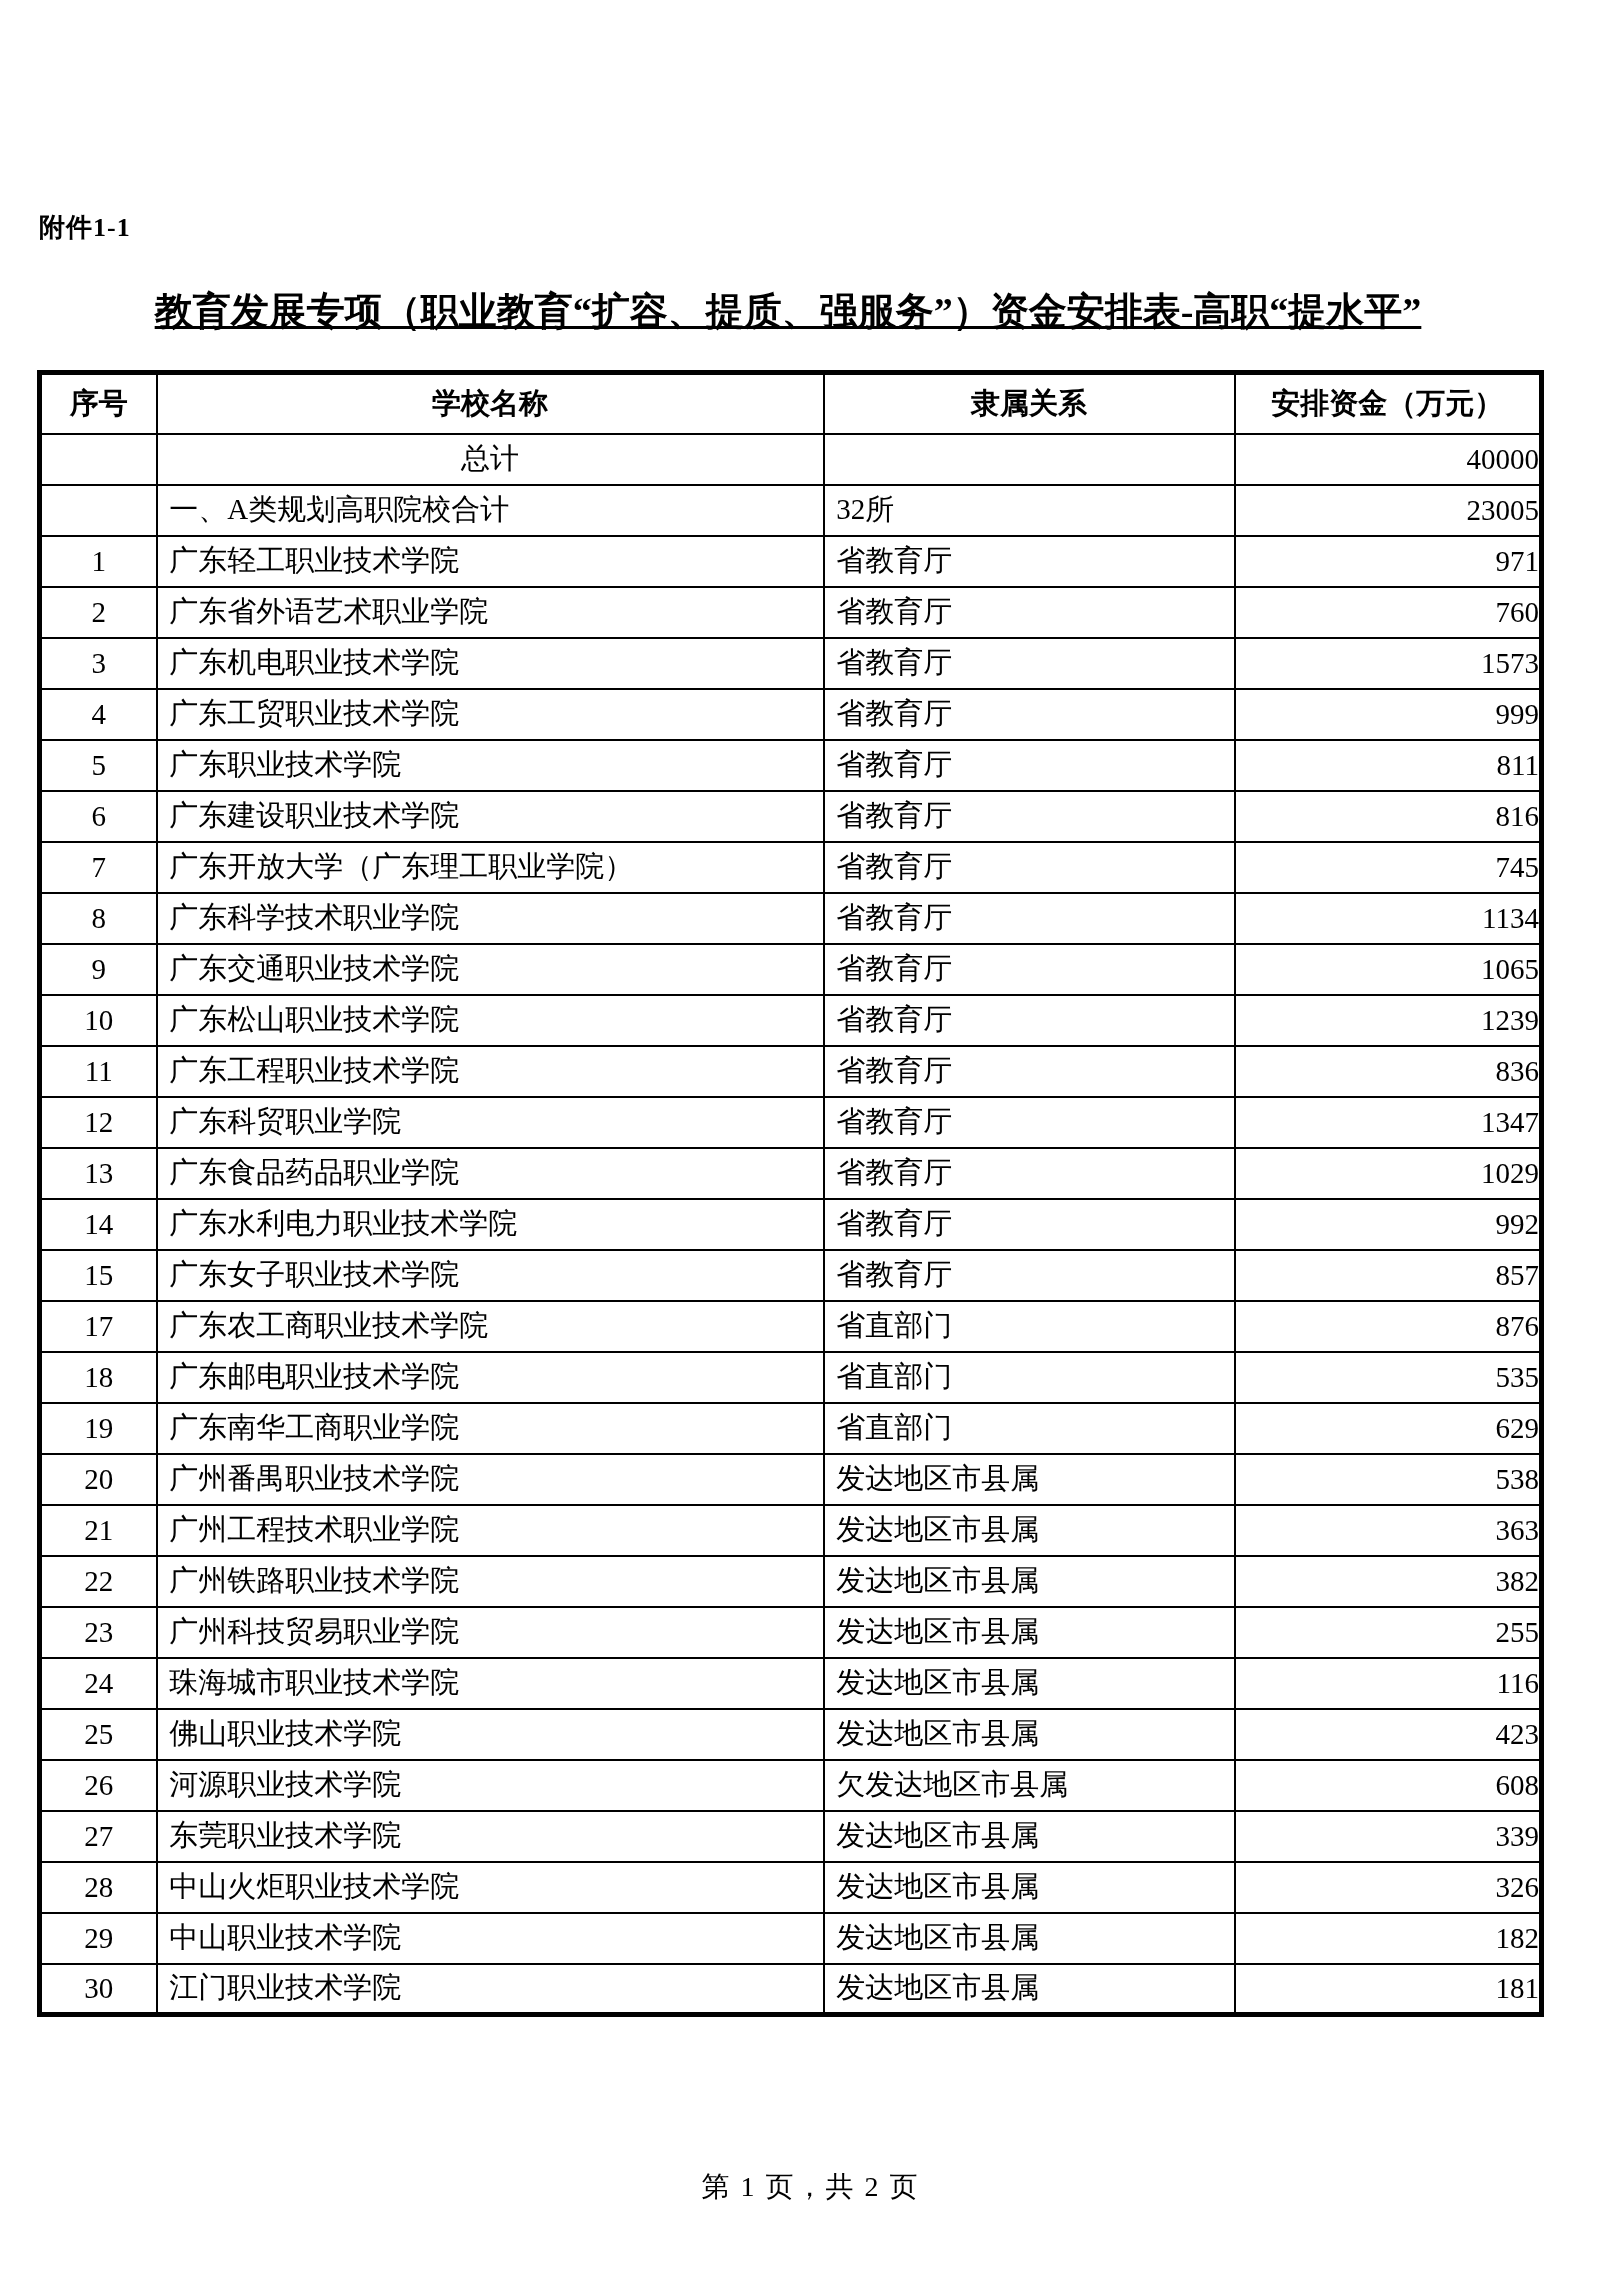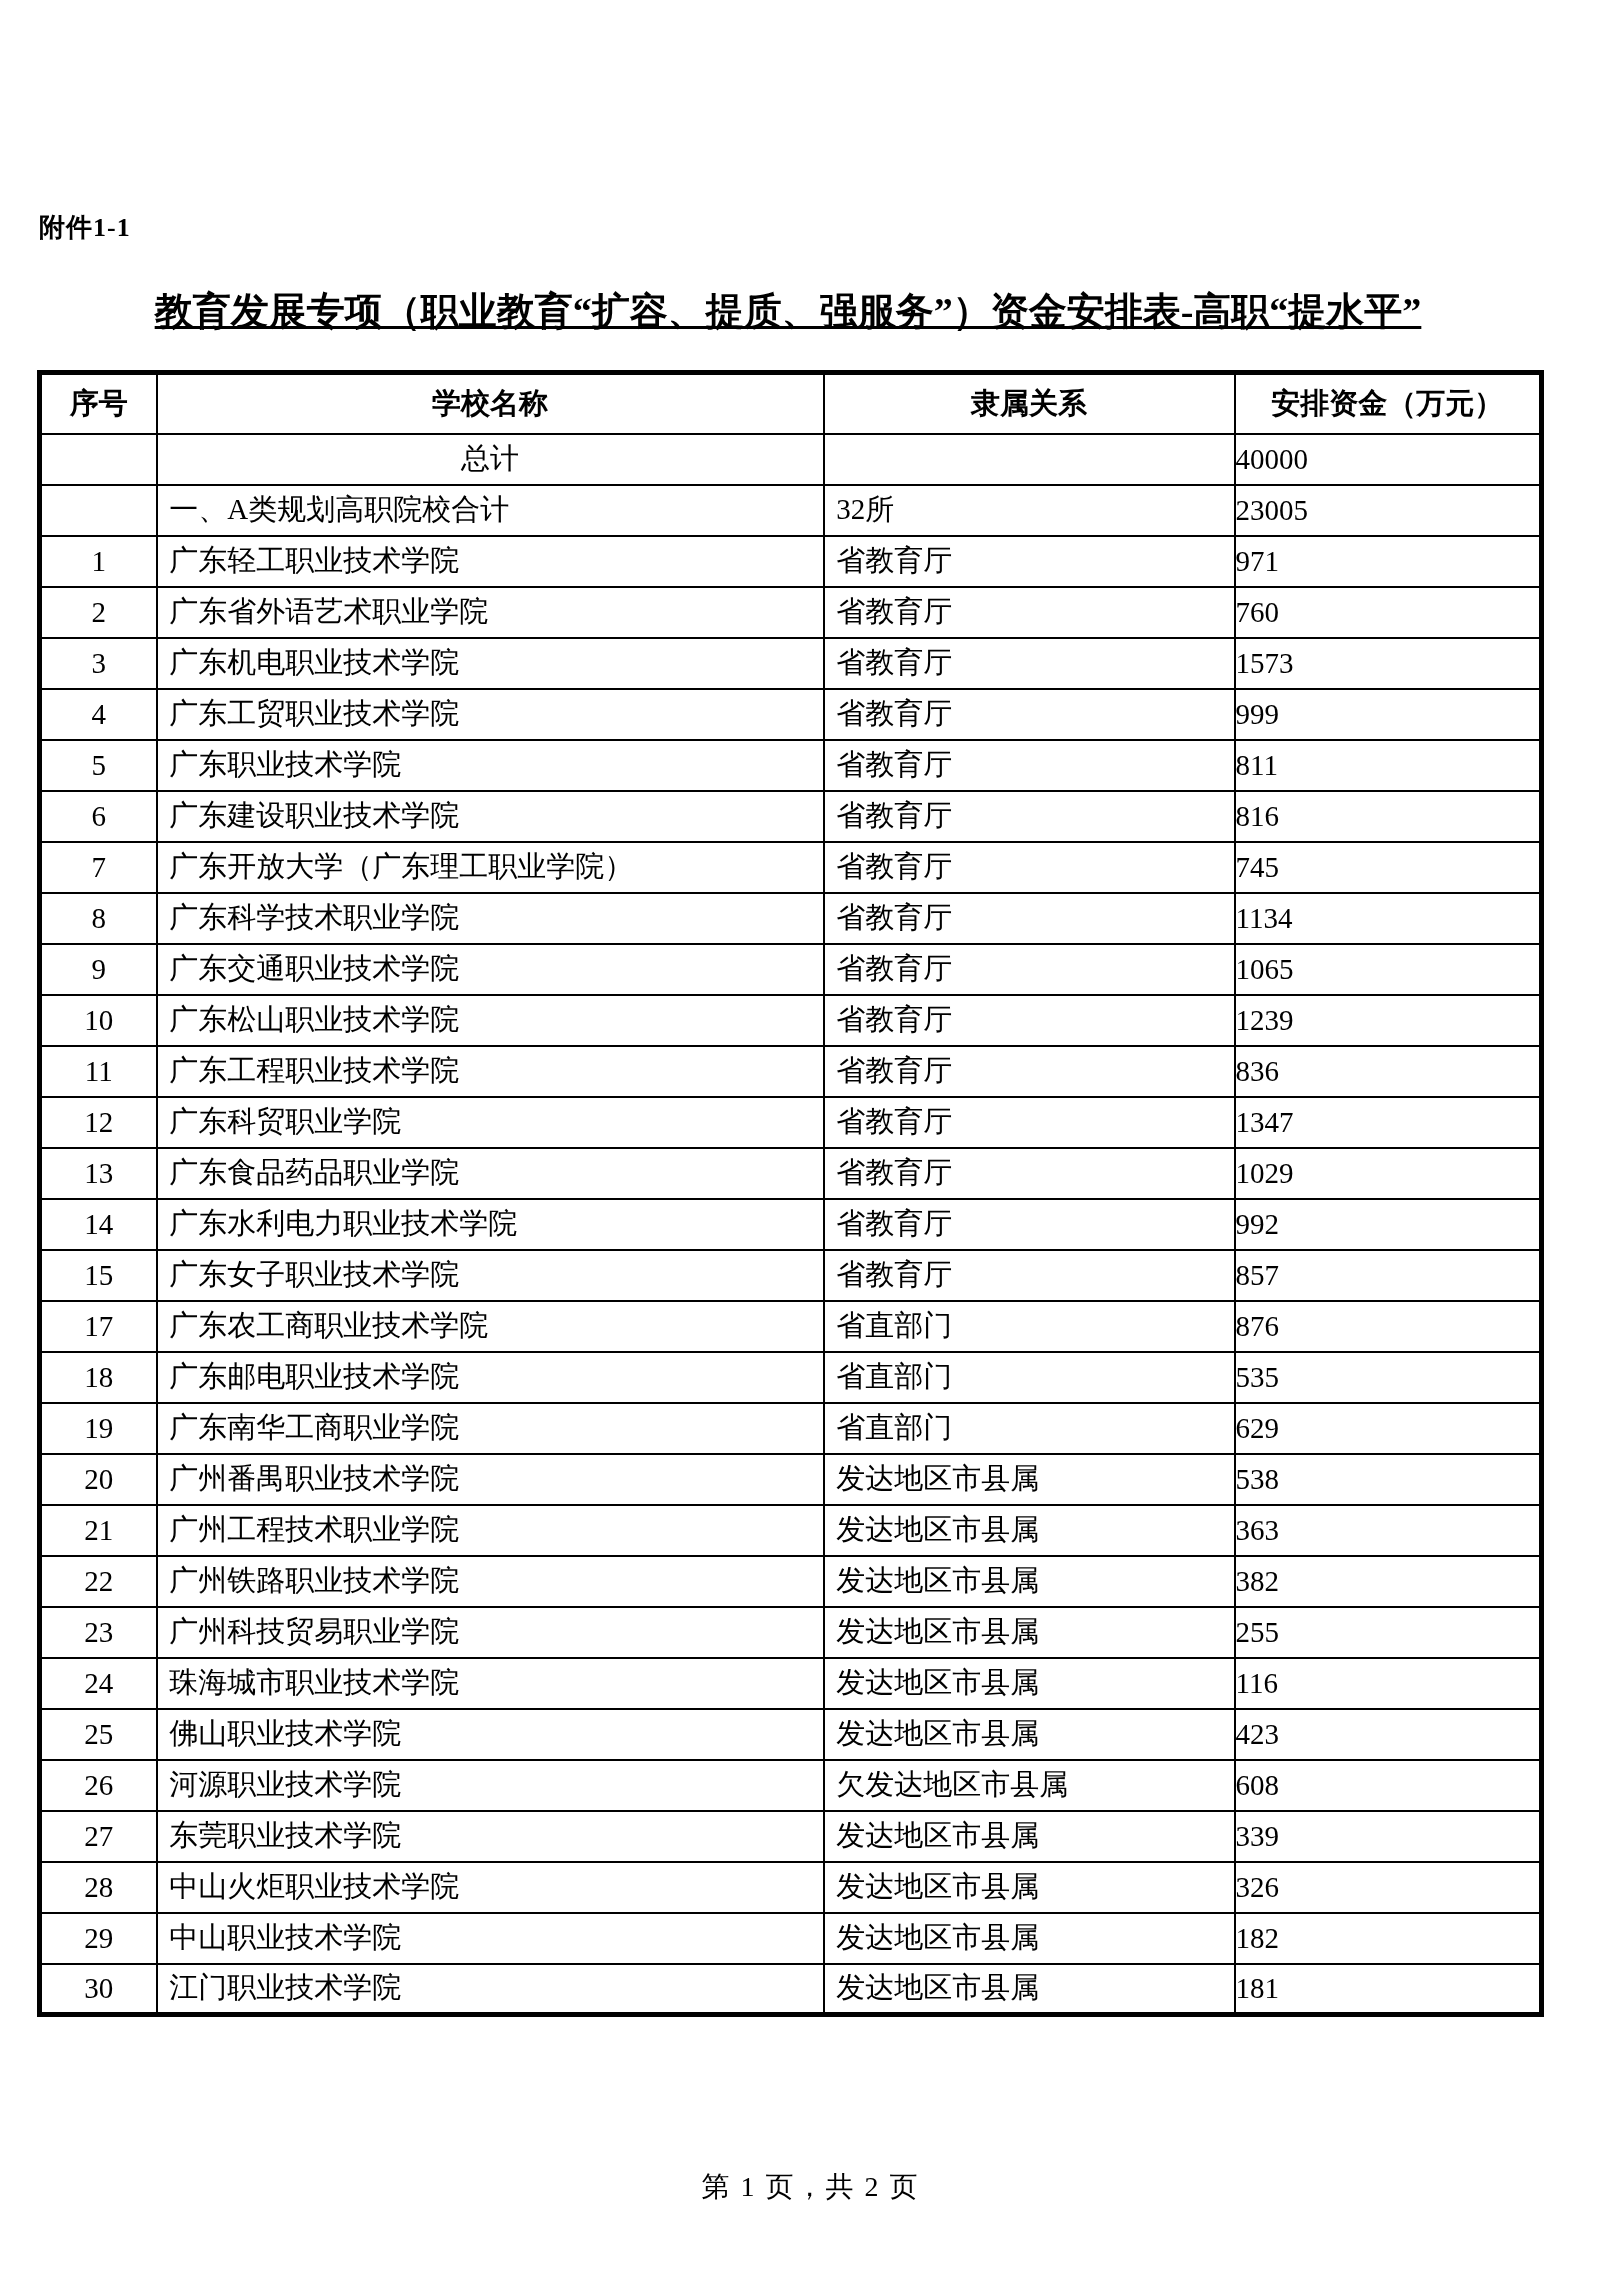--- a/index.html
+++ b/index.html
@@ -53,21 +53,21 @@
   }
   .fund-table td { height: 51px; font-weight: normal; }
   col.c-no  { width: 117px; }
   col.c-name{ width: 667px; }
   col.c-aff { width: 411px; }
   col.c-amt { width: 307px; }
   td.col-no  { text-align: center; }
   td.col-name{ text-align: left; padding-left: 11.8px; }
   td.col-name.center { text-align: center; padding-left: 0; }
   td.col-aff { text-align: left; padding-left: 11.8px; }
-  td.col-amt { text-align: left; }
+  td.col-amt { text-align: right; }
   .page-footer {
     position: absolute;
     left: 0;
     top: 2168px;
     width: 100%;
     text-align: center;
     font-size: 28px;
     letter-spacing: 2px;
   }
 </style>

